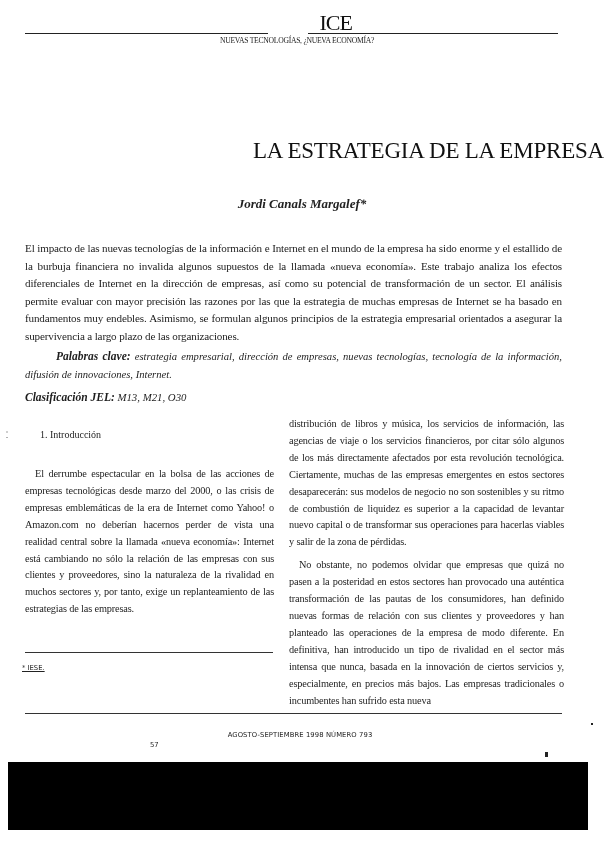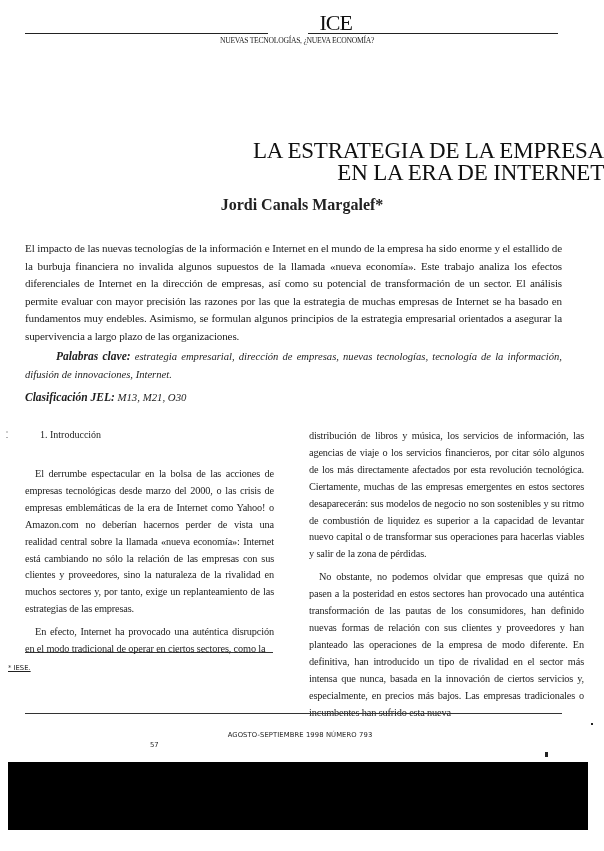--- a/index.html
+++ b/index.html
@@ -22,22 +22,22 @@
     }
 
     
     .title {
       position: absolute; top: 140px; left: 0; width: 604px; text-align: right;
       font-family: "Liberation Serif", serif; font-size: 23px; line-height: 22px; color: #111;
       letter-spacing: -0.2px;
     }
     .author {
       position: absolute; top: 196px; left: 0; width: 604px; text-align: center;
-      font-family: "Liberation Serif", serif; font-weight: bold;
-      font-size: 16px; color: #222;
+      font-family: "Liberation Serif", serif; font-style: italic; font-weight: bold;
+      font-size: 13px; color: #222;
     }
 
     
     .abstract {
       position: absolute; top: 240px; left: 25px; width: 537px;
       font-size: 11.1px; line-height: 17.5px; text-align: justify; color: #1d1d1d;
       letter-spacing: -0.15px;
     }
     .kw {
       position: absolute; top: 348px; left: 25px; width: 537px;
@@ -52,28 +52,28 @@
 
     
     .col {
       position: absolute; font-size: 10.3px; line-height: 16.9px; text-align: justify; color: #1d1d1d;
       letter-spacing: -0.15px;
     }
     .col p { margin: 0; text-indent: 10px; }
     .col p.nogap { text-indent: 0; }
     .col p + p { margin-top: 6px; }
     .col-left { top: 466px; left: 25px; width: 249px; }
-    .col-right { top: 428px; left: 289px; width: 275px; margin-left: 20px; }
+    .col-right { top: 416px; left: 289px; width: 275px; }
     .section-head {
       position: absolute; top: 429px; left: 40px; font-size: 10px; color: #1d1d1d;
     }
 
     .fn-rule { position: absolute; height: 1px; background: #333; }
     .footnote {
-      position: absolute; top: 663px; left: 0; width: 262px;
+      position: absolute; top: 663px; left: 14px; width: 262px;
       font-family: "DejaVu Sans", sans-serif; font-size: 6.8px; line-height: 10.3px; color: #222; text-decoration: underline;
     }
     .footnote .mark { padding-left: 8px; display: block; }
     .footnote .txt { text-indent: 12px; display: block; }
 
     .footer-issue {
       position: absolute; top: 731px; left: 150px; width: 300px; text-align: center;
       font-family: "DejaVu Sans", sans-serif; font-size: 6.8px; letter-spacing: 0.1px; color: #222;
     }
     .footer-page {
@@ -92,41 +92,39 @@
 
 <div>
   <div class="hdr-line" style="left:25px;width:243px;"></div>
   <div class="hdr-logo">ICE</div>
   <div class="hdr-line" style="left:308px;width:250px;"></div>
   <div class="hdr-sub">NUEVAS TECNOLOGÍAS, ¿NUEVA ECONOMÍA?</div>
 </div>
 
 <div class="title">
   <div>LA ESTRATEGIA DE LA EMPRESA</div>
-  <div>EN LA ERA DE INTERNET</div>
 </div>
 <div class="author">Jordi Canals Margalef*</div>
 
 <div class="abstract">El impacto de las nuevas tecnologías de la información e Internet en el mundo de la empresa ha sido enorme y el estallido de la burbuja financiera no invalida algunos supuestos de la llamada «nueva economía». Este trabajo analiza los efectos diferenciales de Internet en la dirección de empresas, así como su potencial de transformación de un sector. El análisis permite evaluar con mayor precisión las razones por las que la estrategia de muchas empresas de Internet se ha basado en fundamentos muy endebles. Asimismo, se formulan algunos principios de la estrategia empresarial orientados a asegurar la supervivencia a largo plazo de las organizaciones.</div>
 
 <div class="kw">
   <b>Palabras clave:</b><span> estrategia empresarial, dirección de empresas, nuevas tecnologías, tecnología de la información, difusión de innovaciones, Internet.</span>
 </div>
 
 <div class="jel">
   <b>Clasificación JEL:</b><span> M13, M21, O30</span>
 </div>
 
 <div class="margin-mark" style="top:428px;left:6px;">⁚</div>
 
 <div class="section-head">1. Introducción</div>
 
 <div class="col col-left">
   <p>El derrumbe espectacular en la bolsa de las acciones de empresas tecnológicas desde marzo del 2000, o las crisis de empresas emblemáticas de la era de Internet como Yahoo! o Amazon.com no deberían hacernos perder de vista una realidad central sobre la llamada «nueva economía»: Internet está cambiando no sólo la relación de las empresas con sus clientes y proveedores, sino la naturaleza de la rivalidad en muchos sectores y, por tanto, exige un replanteamiento de las estrategias de las empresas.</p>
-  <p>En efecto, Internet ha provocado una auténtica disrupción en el modo tradicional de operar en ciertos sectores, como la</p>
 </div>
 
 <div class="col col-right">
   <p class="nogap">distribución de libros y música, los servicios de información, las agencias de viaje o los servicios financieros, por citar sólo algunos de los más directamente afectados por esta revolución tecnológica. Ciertamente, muchas de las empresas emergentes en estos sectores desaparecerán: sus modelos de negocio no son sostenibles y su ritmo de combustión de liquidez es superior a la capacidad de levantar nuevo capital o de transformar sus operaciones para hacerlas viables y salir de la zona de pérdidas.</p>
   <p>No obstante, no podemos olvidar que empresas que quizá no pasen a la posteridad en estos sectores han provocado una auténtica transformación de las pautas de los consumidores, han definido nuevas formas de relación con sus clientes y proveedores y han planteado las operaciones de la empresa de modo diferente. En definitiva, han introducido un tipo de rivalidad en el sector más intensa que nunca, basada en la innovación de ciertos servicios y, especialmente, en precios más bajos. Las empresas tradicionales o incumbentes han sufrido esta nueva</p>
 </div>
 
 <div class="fn-rule" style="top:652px;left:25px;width:248px;"></div>
 <div class="footnote">
   <span class="mark">* IESE.</span>

